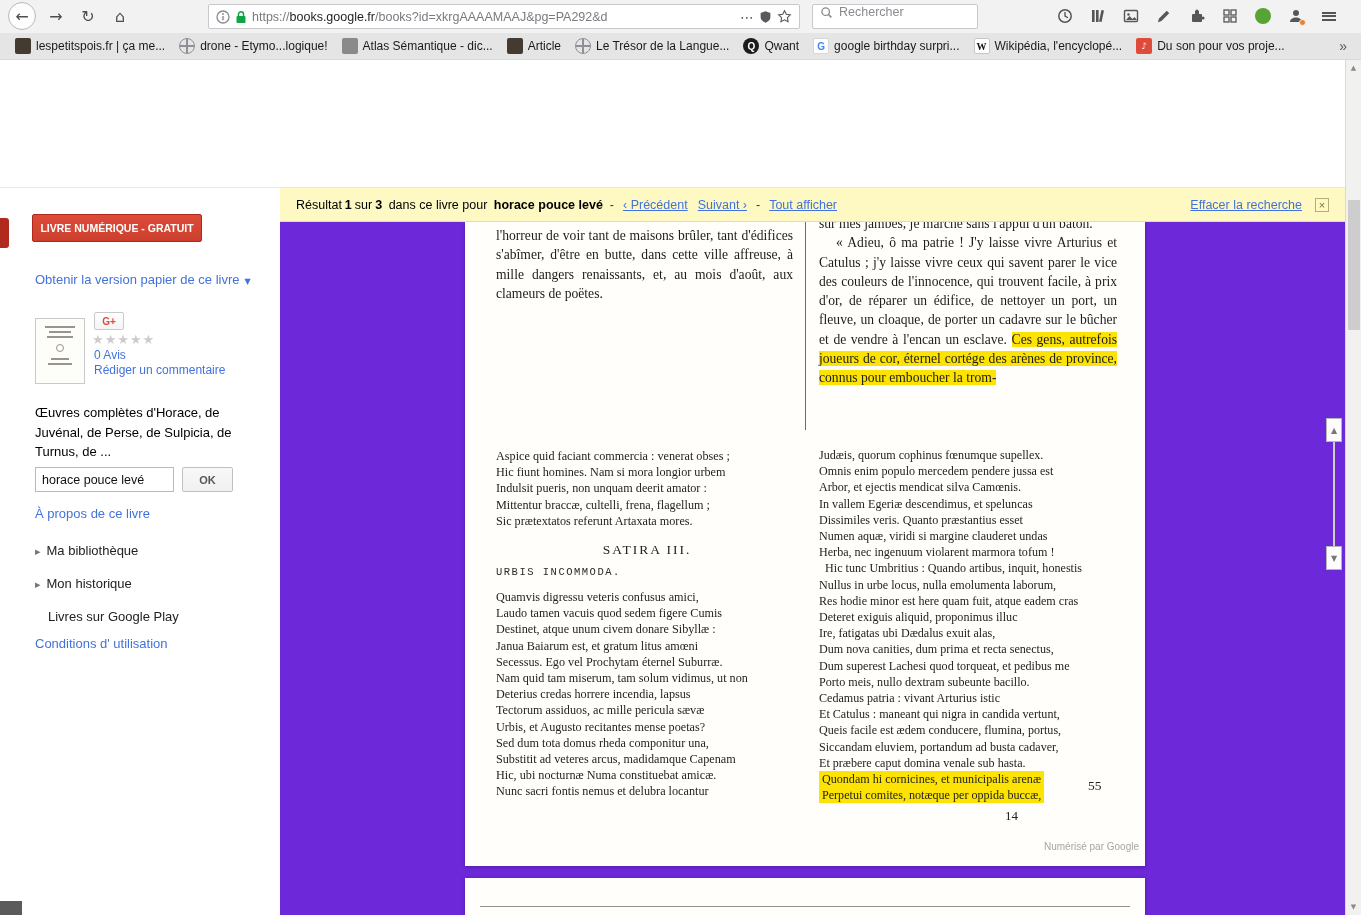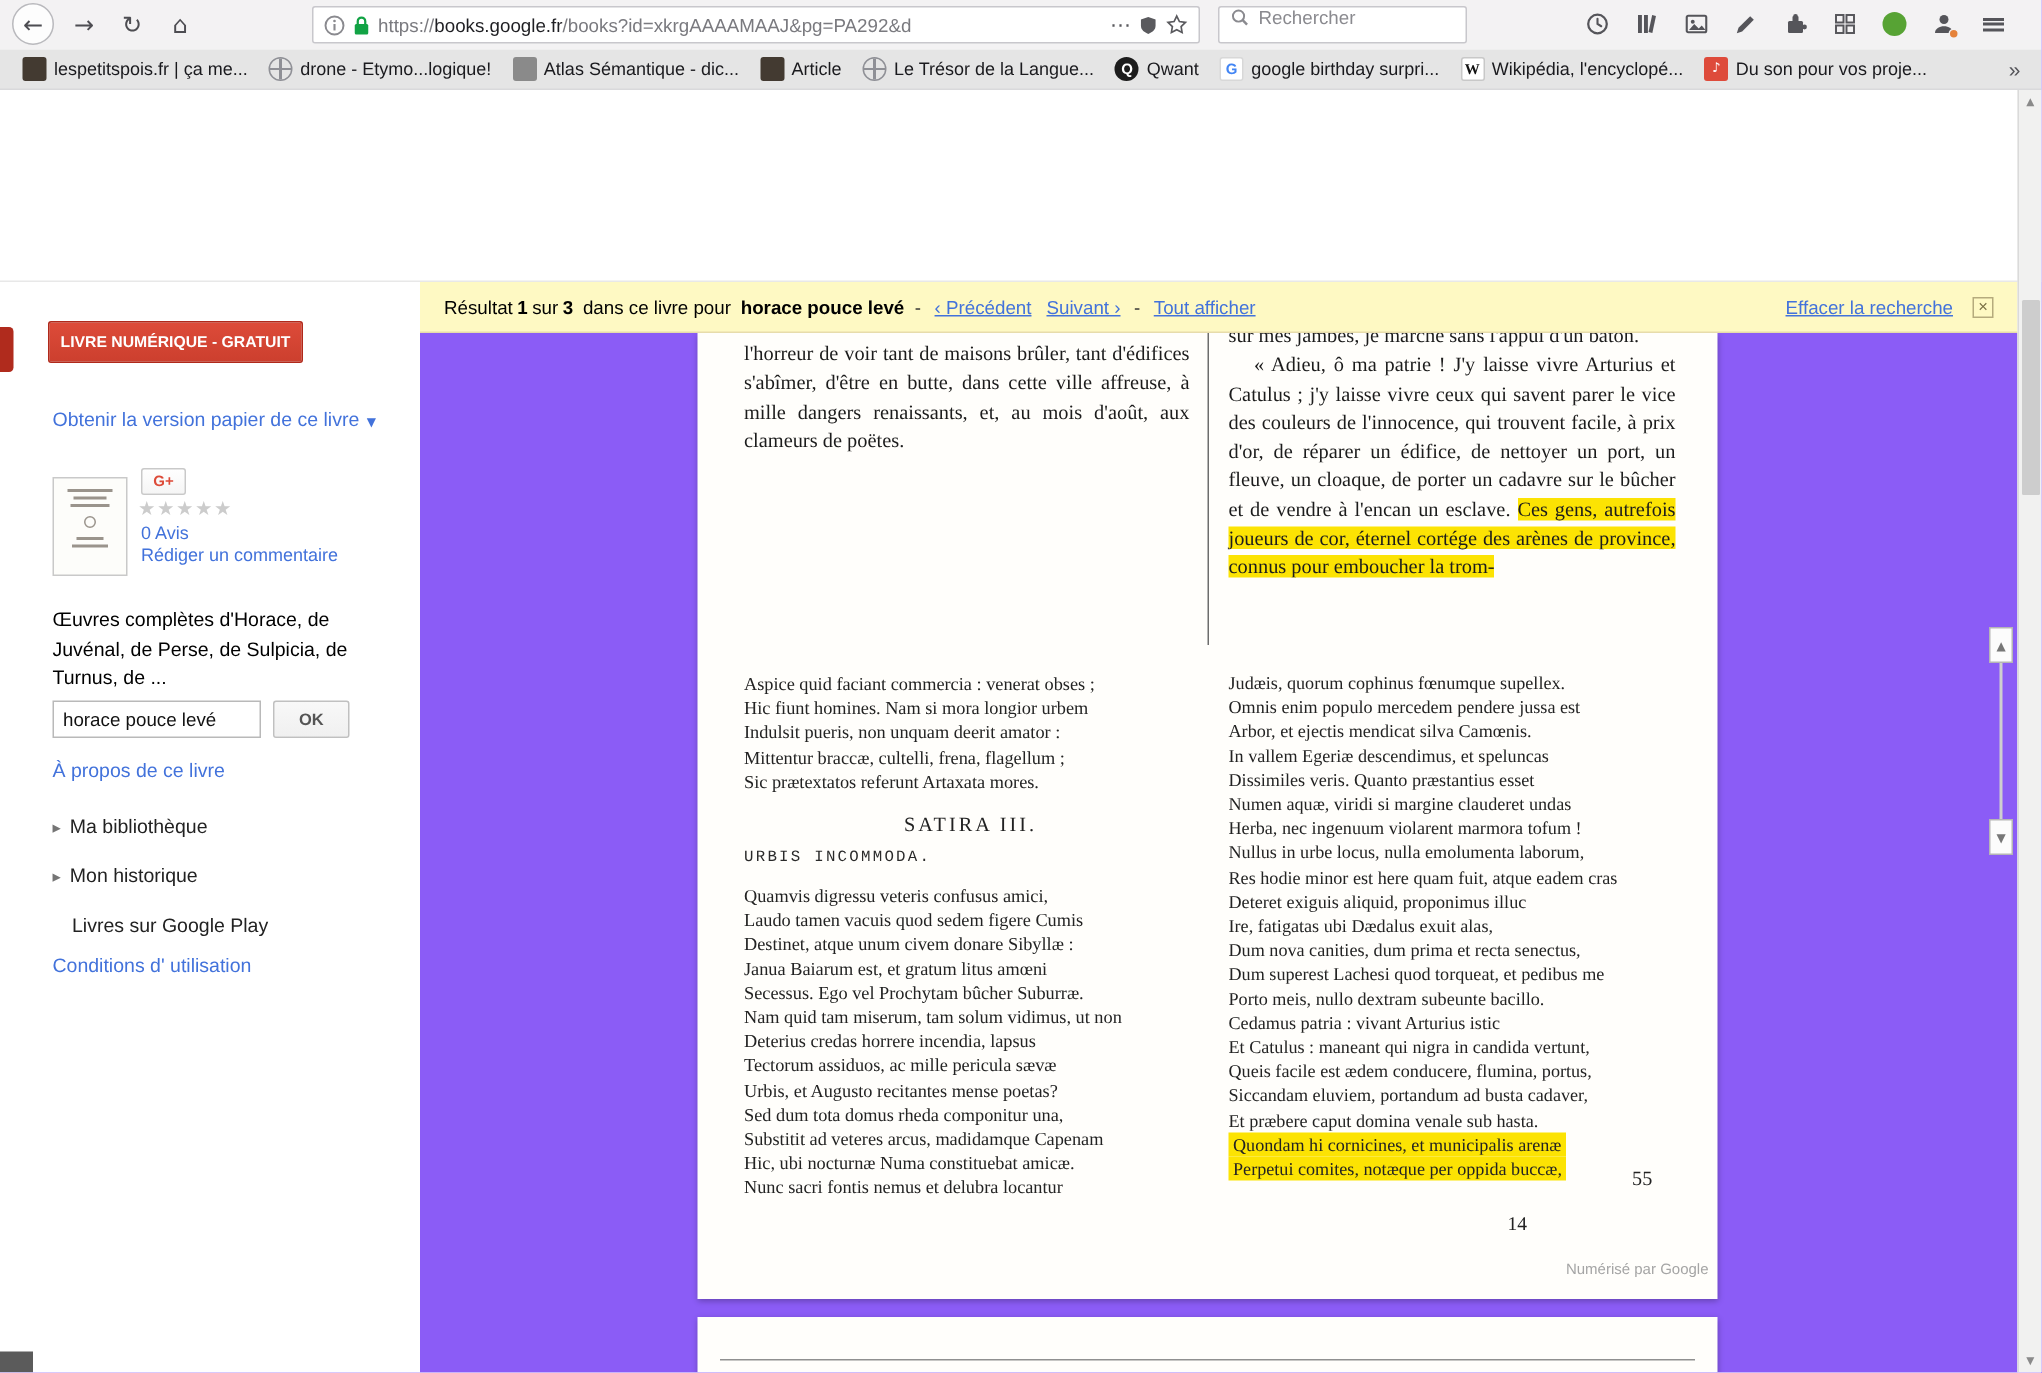--- a/index.html
+++ b/index.html
@@ -119,21 +119,21 @@
   .okbtn{position:absolute;left:182px;top:279px;width:51px;height:25px;background:linear-gradient(#f8f8f8,#f0f0f0);
     border:1px solid #c0c0c0;border-radius:2px;font-size:11px;font-weight:bold;color:#555;cursor:pointer;font-family:inherit}
   .about-lnk{left:35px;top:318px;font-size:13px}
   .navitem{position:absolute;left:35px;font-size:13px;color:#222;cursor:pointer}
   .navitem .tri{color:#757575;font-size:11px;margin-right:6px;font-family:"DejaVu Sans",sans-serif}
   .ni1{top:355px}.ni2{top:388px}
   .ni3{left:48px;top:421px}
   .terms-lnk{left:35px;top:448px;font-size:13px}
 
   
-  .viewer{position:absolute;left:280px;top:222px;width:1065px;height:693px;background:#8b5cf6;overflow:hidden}
+  .viewer{position:absolute;left:280px;top:222px;width:1065px;height:693px;background:#6d28d9;overflow:hidden}
   .page{position:absolute;left:185px;width:680px;background:#fffefb;box-shadow:0 1px 4px rgba(0,0,0,.28)}
   .pg1{top:0;height:644px;overflow:hidden}
   .pg2{top:656px;height:60px}
   .pg2line{position:absolute;left:15px;right:15px;top:28px;height:1px;background:#909090}
   .colrule{position:absolute;left:340px;top:0;width:1px;height:208px;background:#6d6d6d}
   .fr{font-family:"Liberation Serif",serif;font-size:13.6px;line-height:19.3px;color:#1c1c1c;text-align:justify;position:absolute}
   .fr .para.ind{text-indent:17px}
   .fr-left{left:31px;top:4px;width:297px}
   .fr-right{left:354px;top:-8px;width:298px}
   .verse{position:absolute;font-family:"Liberation Serif",serif;font-size:12.2px;line-height:16.2px;color:#232323}
@@ -549,40 +549,41 @@
 
       <div class="satira">SATIRA III.</div>
       <div class="urbis">URBIS INCOMMODA.</div>
 
       <div class="verse la-left-b">
 
       <div class="vl"><span>Quamvis digressu veteris confusus amici,</span></div>
           <div class="vl"><span>Laudo tamen vacuis quod sedem figere Cumis</span></div>
           <div class="vl"><span>Destinet, atque unum civem donare Sibyllæ :</span></div>
           <div class="vl"><span>Janua Baiarum est, et gratum litus amœni</span></div>
-          <div class="vl"><span>Secessus. Ego vel Prochytam bûcher Suburræ.</span></div>
+          <div class="vl"><span>Secessus. Ego vel Prochytam éternel Suburræ.</span></div>
           <div class="vl"><span>Nam quid tam miserum, tam solum vidimus, ut non</span></div>
           <div class="vl"><span>Deterius credas horrere incendia, lapsus</span></div>
           <div class="vl"><span>Tectorum assiduos, ac mille pericula sævæ</span></div>
           <div class="vl"><span>Urbis, et Augusto recitantes mense poetas?</span></div>
           <div class="vl"><span>Sed dum tota domus rheda componitur una,</span></div>
           <div class="vl"><span>Substitit ad veteres arcus, madidamque Capenam</span></div>
           <div class="vl"><span>Hic, ubi nocturnæ Numa constituebat amicæ.</span></div>
           <div class="vl"><span>Nunc sacri fontis nemus et delubra locantur</span></div>
         </div>
 
       <div class="verse la-right">
 
       <div class="vl"><span>Judæis, quorum cophinus fœnumque supellex.</span></div>
           <div class="vl"><span>Omnis enim populo mercedem pendere jussa est</span></div>
           <div class="vl"><span>Arbor, et ejectis mendicat silva Camœnis.</span></div>
           <div class="vl"><span>In vallem Egeriæ descendimus, et speluncas</span></div>
           <div class="vl"><span>Dissimiles veris. Quanto præstantius esset</span></div>
           <div class="vl"><span>Numen aquæ, viridi si margine clauderet undas</span></div>
           <div class="vl"><span>Herba, nec ingenuum violarent marmora tofum !</span></div>
+          <div class="vl"><span>  Hic tunc Umbritius : Quando artibus, inquit, honestis</span></div>
           <div class="vl"><span>Nullus in urbe locus, nulla emolumenta laborum,</span></div>
           <div class="vl"><span>Res hodie minor est here quam fuit, atque eadem cras</span></div>
           <div class="vl"><span>Deteret exiguis aliquid, proponimus illuc</span></div>
           <div class="vl"><span>Ire, fatigatas ubi Dædalus exuit alas,</span></div>
           <div class="vl"><span>Dum nova canities, dum prima et recta senectus,</span></div>
           <div class="vl"><span>Dum superest Lachesi quod torqueat, et pedibus me</span></div>
           <div class="vl"><span>Porto meis, nullo dextram subeunte bacillo.</span></div>
           <div class="vl"><span>Cedamus patria : vivant Arturius istic</span></div>
           <div class="vl"><span>Et Catulus : maneant qui nigra in candida vertunt,</span></div>
           <div class="vl"><span>Queis facile est ædem conducere, flumina, portus,</span></div>

